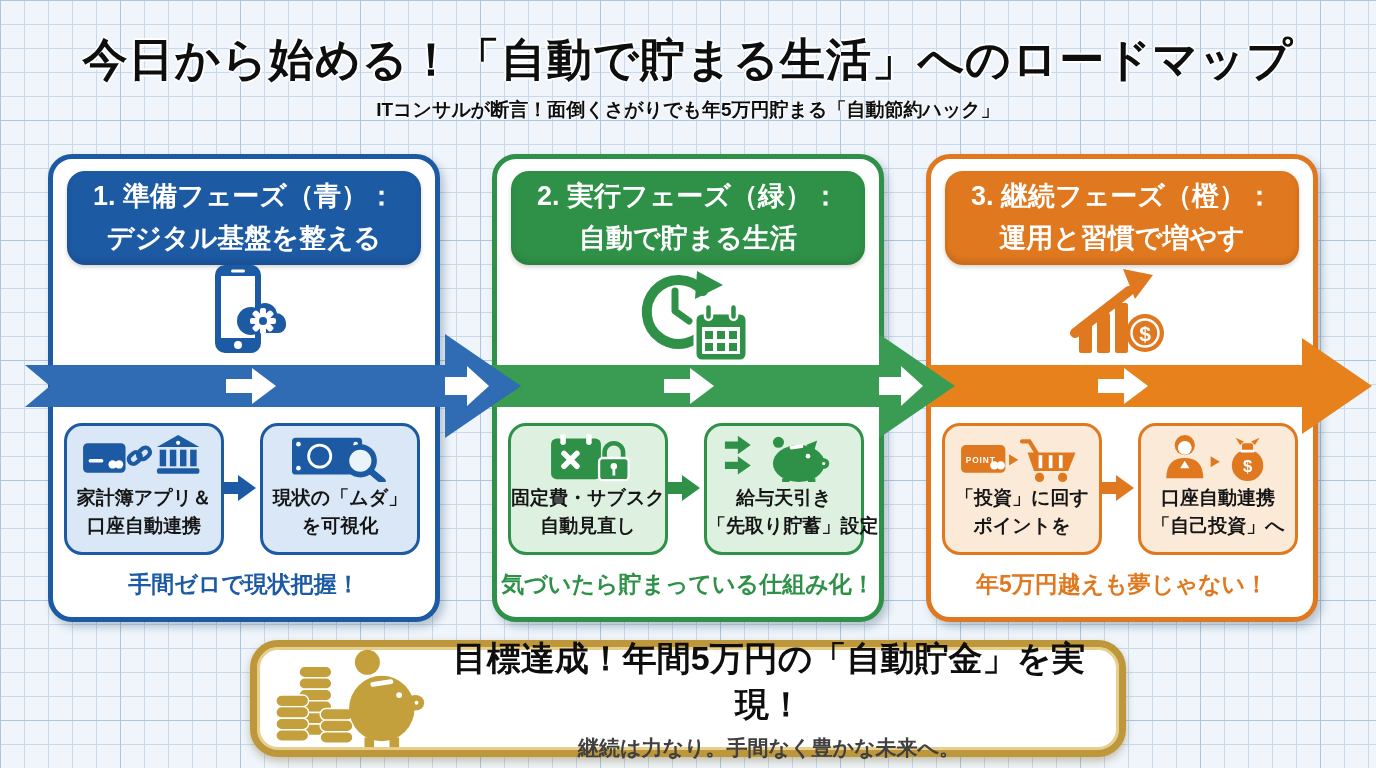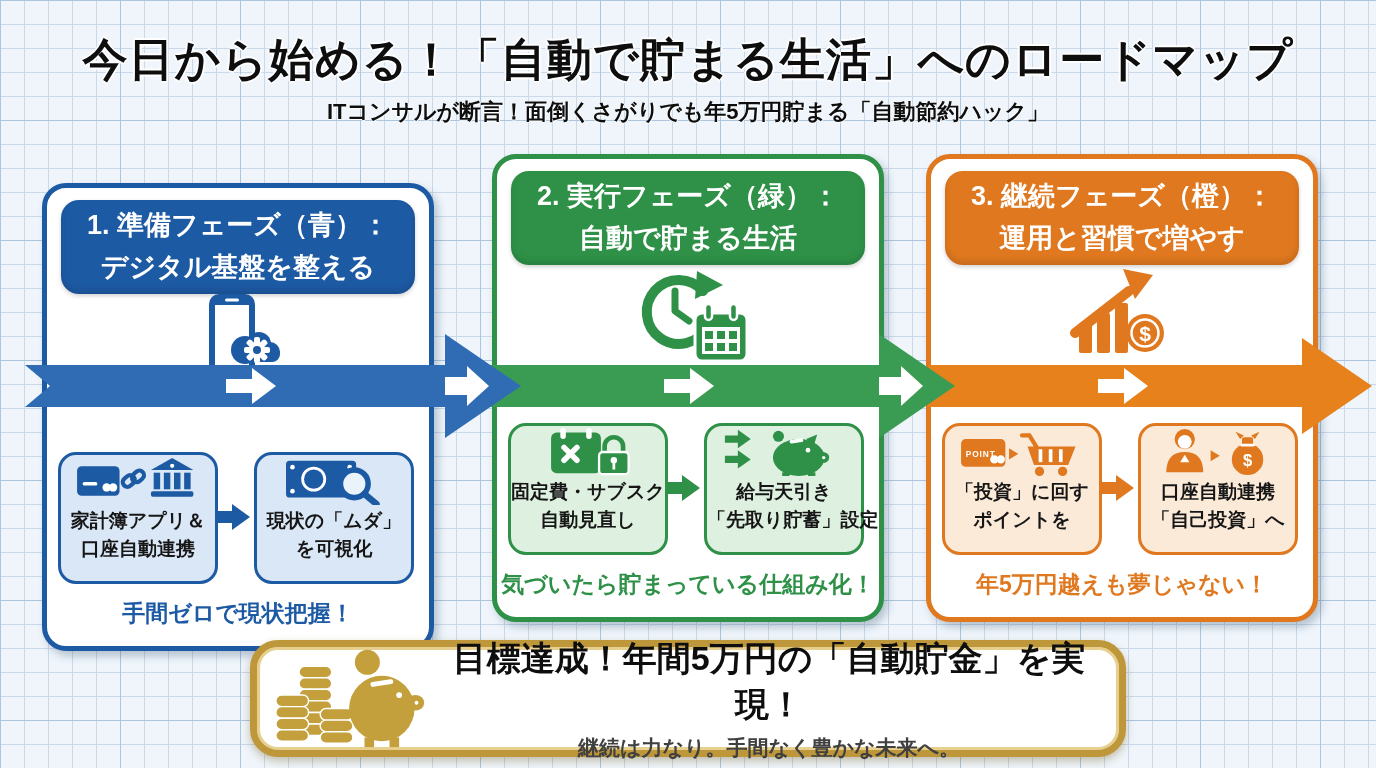--- a/index.html
+++ b/index.html
@@ -10,35 +10,35 @@
     background-image:
       linear-gradient(#adc6dd 1px, transparent 1px),
       linear-gradient(90deg,#adc6dd 1px, transparent 1px),
       linear-gradient(#c9d9ea 1px, transparent 1px),
       linear-gradient(90deg,#c9d9ea 1px, transparent 1px);
     background-size:120px 120px,120px 120px,24px 24px,24px 24px;
   }
   .hdr{position:absolute;left:0;width:100%;text-align:center;color:#0e0e0e;}
   .title{top:30px;font-size:45px;font-weight:bold;letter-spacing:1px;
     text-shadow:0 2px 0 rgba(255,255,255,.95),2px 0 0 rgba(255,255,255,.9),-2px 0 0 rgba(255,255,255,.9),0 -2px 0 rgba(255,255,255,.9);}
-  .subtitle{top:97px;font-size:22px;font-weight:bold;
+  .subtitle{top:97px;font-size:19px;font-weight:bold;
     text-shadow:0 1px 0 rgba(255,255,255,.9),1px 0 0 rgba(255,255,255,.9);}
 
   .phase{position:absolute;top:154px;width:392px;height:468px;background:#fff;
     border:5px solid var(--ac);border-radius:24px;box-shadow:4px 5px 9px rgba(30,60,95,.28);box-sizing:border-box;z-index:1;}
-  .p1{left:42px;margin-top:29px;--ac:#1d5aa4;--light:#d9e7f6;}
+  .p1{left:48px;--ac:#1d5aa4;--light:#d9e7f6;}
   .p2{left:492px;--ac:#2e9147;--light:#def0e0;}
   .p3{left:926px;--ac:#e0781f;--light:#fcead8;}
   .pill{position:absolute;left:14px;right:14px;top:12px;height:94px;background:linear-gradient(180deg,var(--ac),var(--ac));
     border-radius:18px;color:#fff;font-weight:bold;font-size:27px;line-height:1.55;text-align:center;
     display:flex;flex-direction:column;justify-content:center;box-shadow:inset 0 -4px 6px rgba(0,0,0,.12),0 2px 4px rgba(0,0,0,.18);}
   .main-icon{position:absolute;top:106px;left:0;right:0;display:flex;justify-content:center;}
   .steps{position:absolute;left:0;top:264px;width:100%;height:136px;}
   .step{position:absolute;top:0;width:160px;height:132px;background:var(--light);
-    border:3.5px solid var(--ac);border-radius:18px;box-sizing:border-box;text-align:center;}
+    border:3.5px solid var(--ac);border-radius:18px;box-sizing:border-box;text-align:center;padding-top:6px;}
   .step.s1{left:11px;} .step.s2{left:207px;}
   .step-arrow{position:absolute;left:169px;top:50px;}
   .step-icon{height:52px;display:flex;align-items:center;justify-content:center;}
   .step-text{font-size:19px;font-weight:bold;color:#161616;line-height:1.45;white-space:nowrap;}
   .slogan{position:absolute;left:0;width:100%;top:410px;text-align:center;
     font-size:23px;font-weight:bold;color:var(--ac);white-space:nowrap;}
 
   .band{position:absolute;left:0;top:0;z-index:5;pointer-events:none;}
 
   .goal{position:absolute;left:250px;top:640px;width:876px;height:117px;background:#fff;

